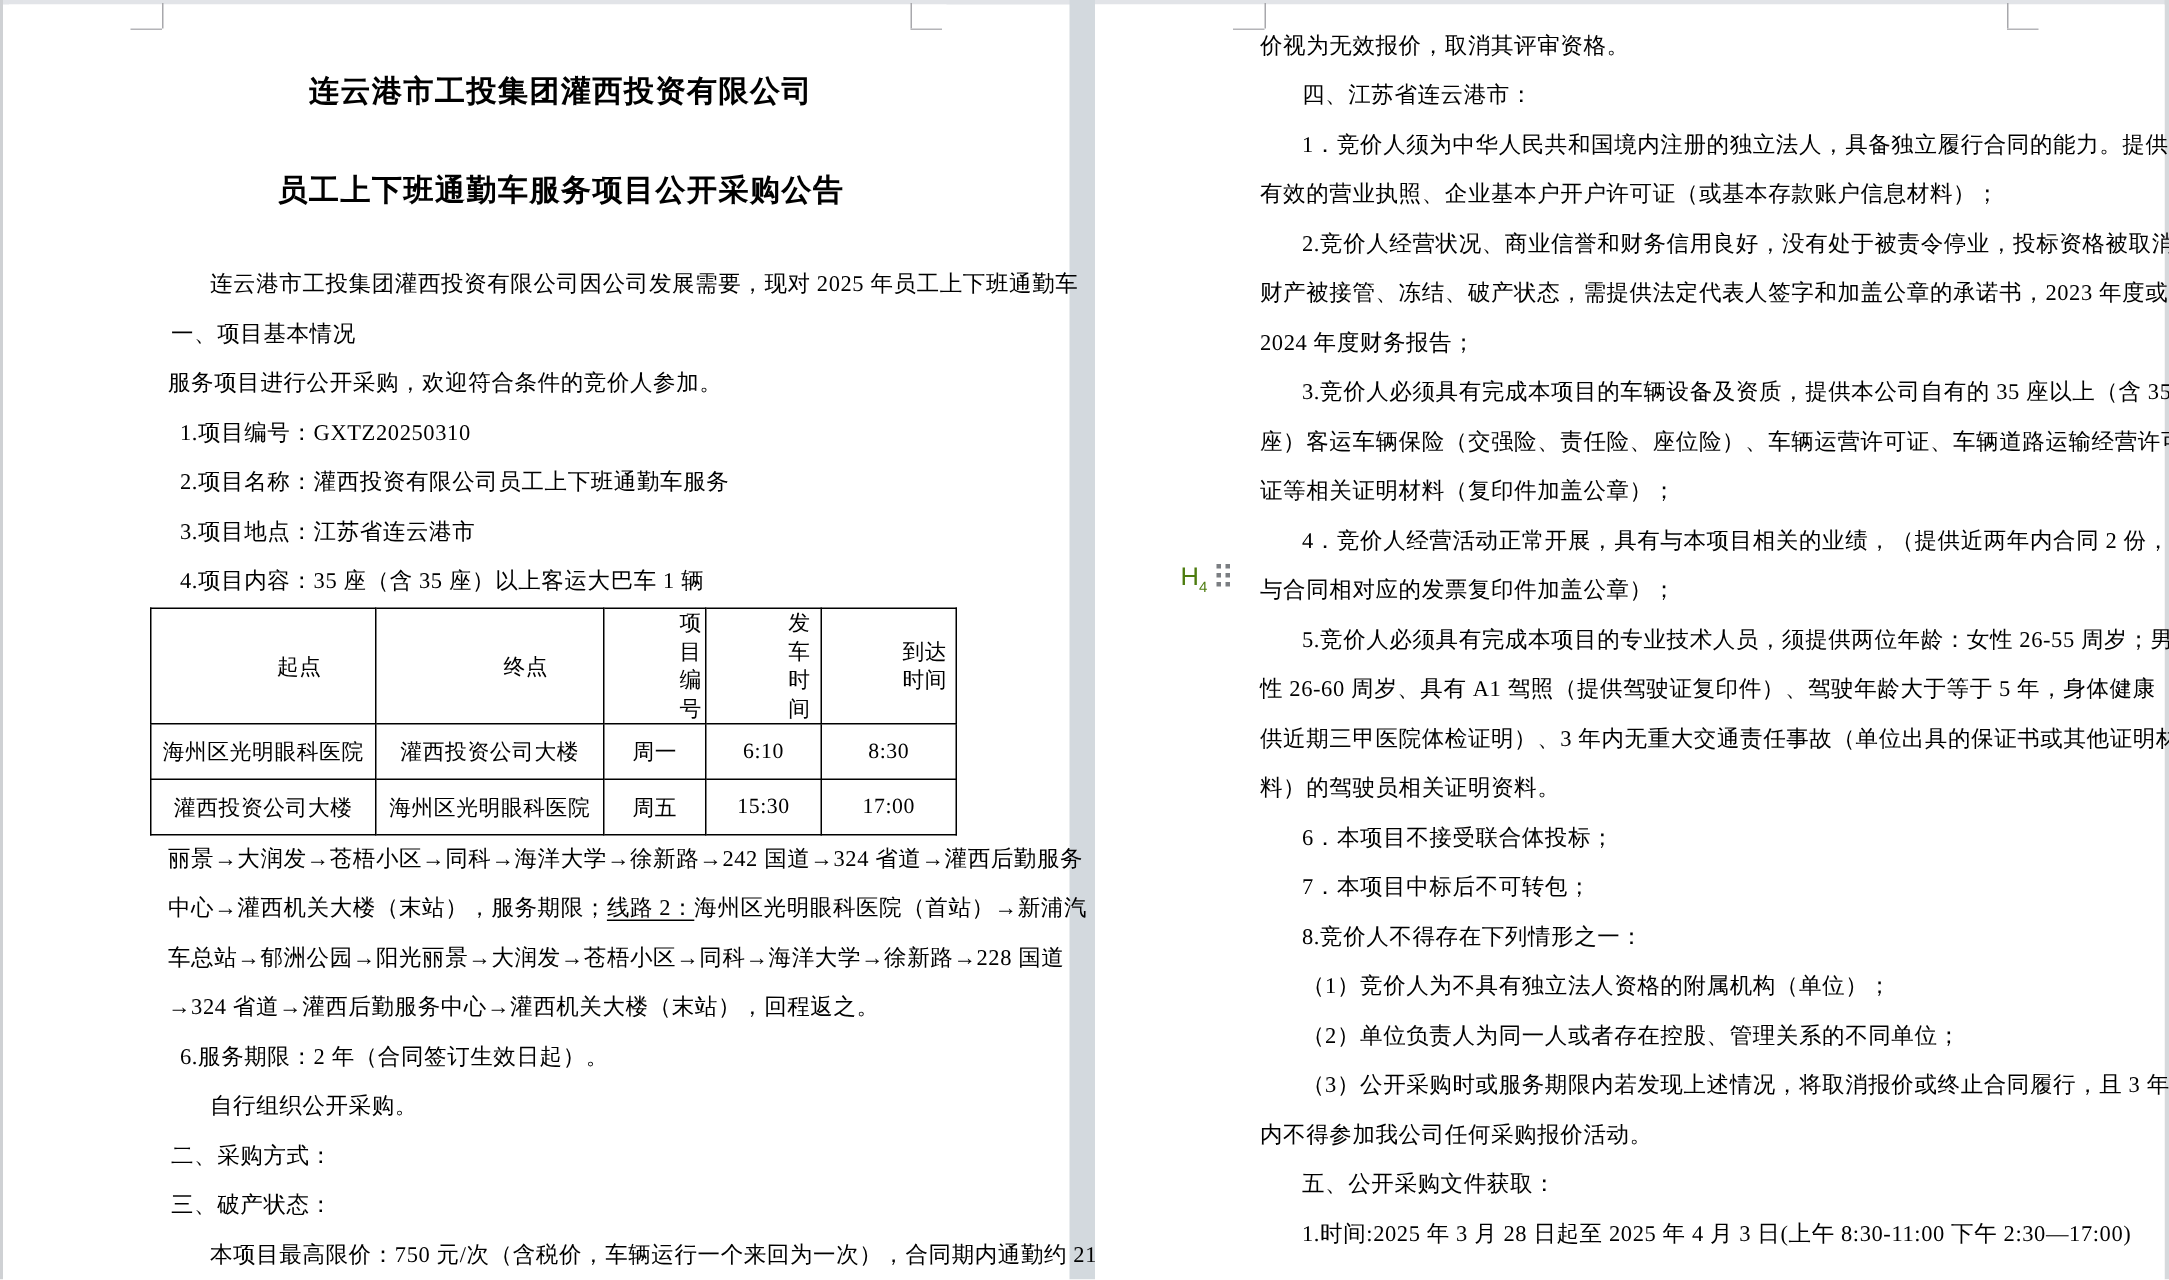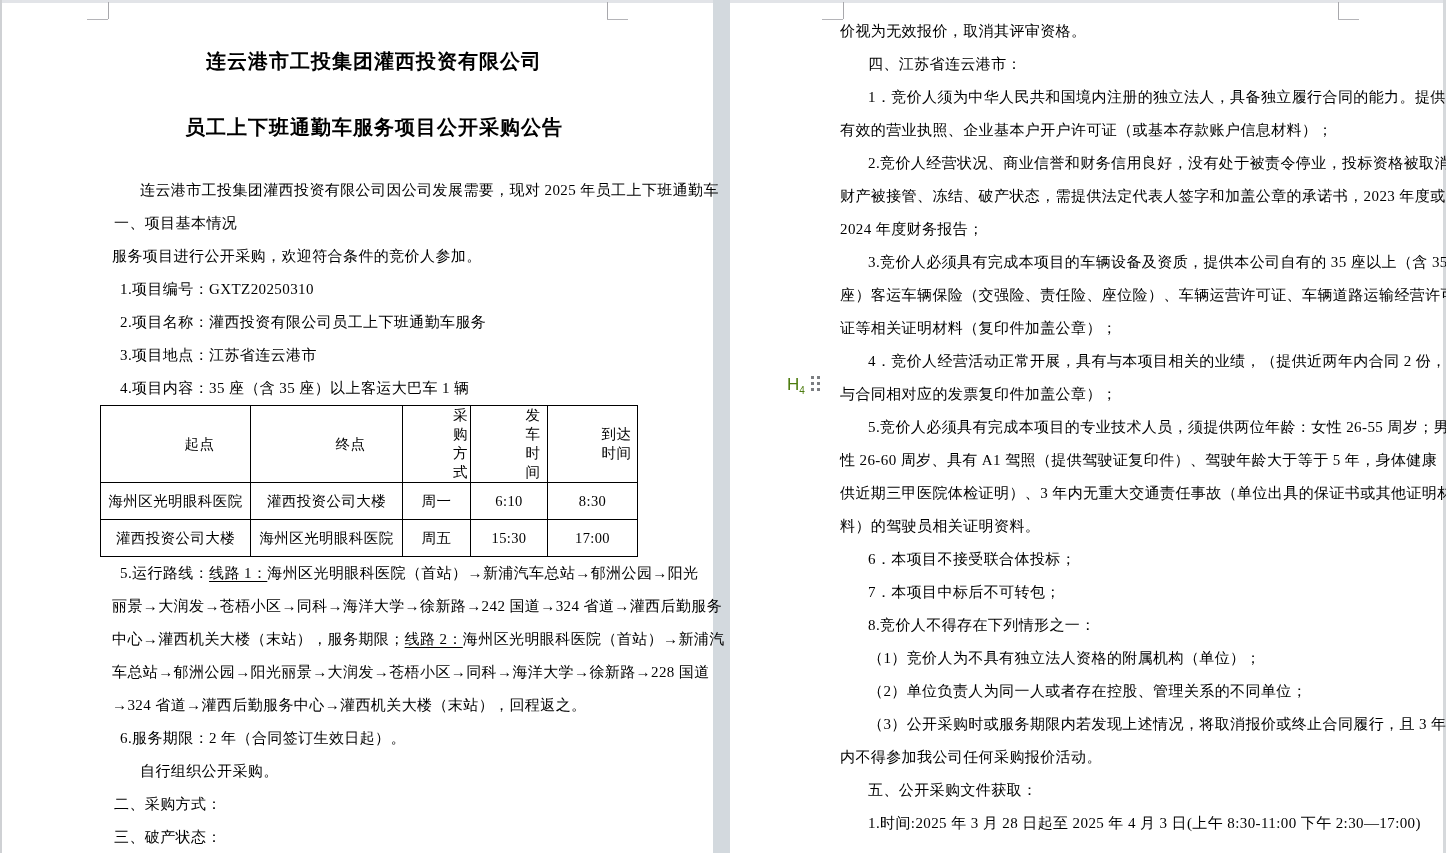--- a/index.html
+++ b/index.html
@@ -76,21 +76,21 @@
             <col class="c1">
             <col class="c2">
             <col class="c3">
             <col class="c4">
             <col class="c5">
           </colgroup>
         <thead>
             <tr id="sched-head">
               <th>起点</th>
               <th>终点</th>
-              <th>采购方式</th>
+              <th>项目编号</th>
               <th>发车时间</th>
               <th>到达时间</th>
             </tr>
           </thead>
         <tbody id="sched-body">
             <tr>
               <td>海州区光明眼科医院</td>
               <td>灌西投资公司大楼</td>
               <td>周一</td>
               <td>6:10</td>
@@ -99,21 +99,20 @@
             <tr>
               <td>灌西投资公司大楼</td>
               <td>海州区光明眼科医院</td>
               <td>周五</td>
               <td>15:30</td>
               <td>17:00</td>
             </tr>
           </tbody>
       </table>
       <div id="p1-lines-bottom">
-          <div class="ln num"><span>5.运行路线：</span><span class="u">线路 1：</span><span>海州区光明眼科医院（首站）→新浦汽车总站→郁洲公园→阳光</span></div>
           <div class="ln body"><span>丽景→大润发→苍梧小区→同科→海洋大学→徐新路→242 国道→324 省道→灌西后勤服务</span></div>
           <div class="ln body"><span>中心→灌西机关大楼（末站），服务期限；</span><span class="u">线路 2：</span><span>海州区光明眼科医院（首站）→新浦汽</span></div>
           <div class="ln body"><span>车总站→郁洲公园→阳光丽景→大润发→苍梧小区→同科→海洋大学→徐新路→228 国道</span></div>
           <div class="ln body"><span>→324 省道→灌西后勤服务中心→灌西机关大楼（末站），回程返之。</span></div>
           <div class="ln num"><span>6.服务期限：2 年（合同签订生效日起）。</span></div>
           <div class="ln first"><span>自行组织公开采购。</span></div>
           <div class="ln sec"><span>二、采购方式：</span></div>
           <div class="ln sec"><span>三、破产状态：</span></div>
           <div class="ln first"><span>本项目最高限价：750 元/次（含税价，车辆运行一个来回为一次），合同期内通勤约 210</span></div>
           <div class="ln body"></div>

